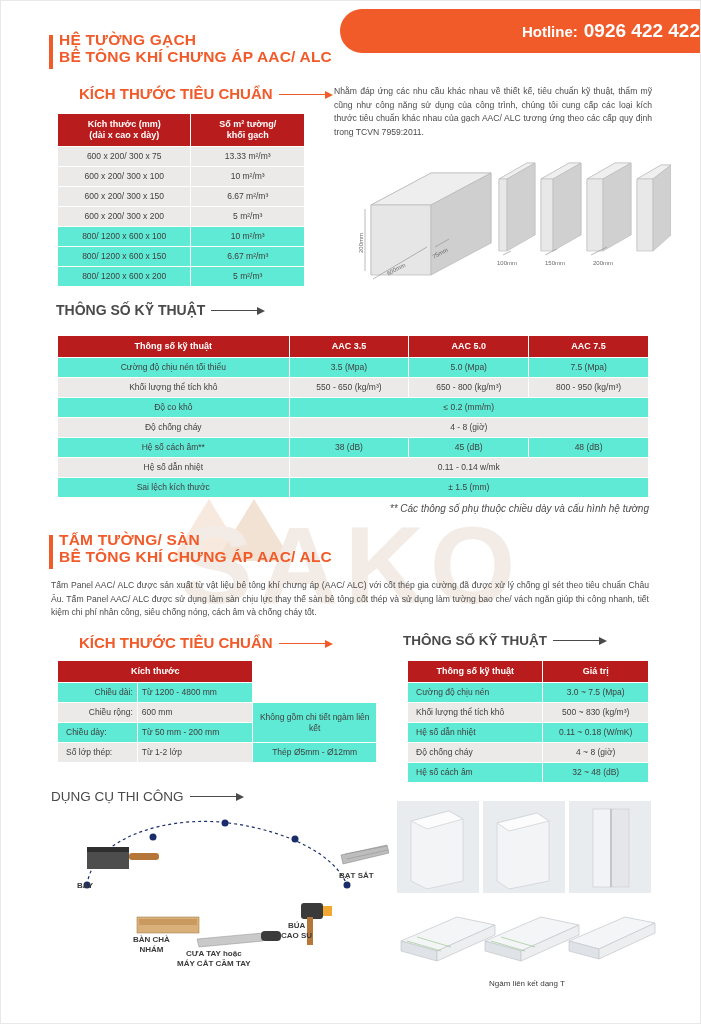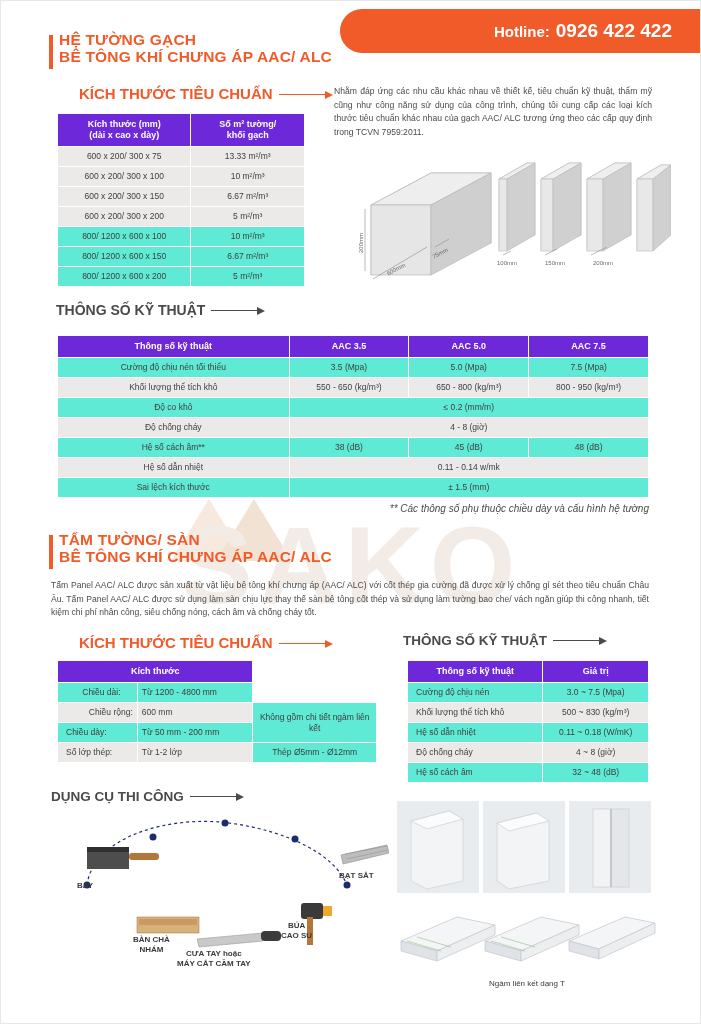--- a/index.html
+++ b/index.html
@@ -61,21 +61,20 @@
     position: absolute;
     right: 0; top: 8px;
     width: 360px;
     height: 44px;
     background: #f15a29;
     border-radius: 22px 0 0 22px;
     color: #fff;
     display: flex;
     align-items: center;
     justify-content: flex-end;
-    padding-right: 28px;
     font-size: 17px;
   }
   .hotline .lbl { font-weight: bold; font-size: 15px; }
   .hotline .num { font-weight: bold; font-size: 19px; margin-left: 6px; }
 
   
   .title-block { position: absolute; }
   .title-bar {
     position: absolute;
     left: 0; top: 4px;
@@ -121,21 +120,21 @@
     border-bottom: 4px solid transparent;
   }
   .subhead-dark { color: #4a4a4a; }
   .subhead-dark .sa:before { background:#4a4a4a; }
   .subhead-dark .sa:after { border-left-color:#4a4a4a; }
 
   
   table { border-collapse: collapse; }
   .tbl { font-size: 8.5px; }
   .tbl th {
-    background: #6d28d9;
+    background: #b91c1c;
     color: #fff;
     font-weight: bold;
     font-size: 9px;
     padding: 5px 4px;
     border: 1px solid #fff;
     text-align: center;
     line-height: 11px;
   }
   .tbl td {
     border: 1px solid #fff;
@@ -367,21 +366,21 @@
 
     <table class="tbl" style="position:absolute; left:56px; top:659px; width:320px;">
       <thead>
         <tr>
           <th colspan="2" style="width:196px;">Kích thước</th>
           <th style="width:124px; background:#fff; border-color:#fff;"></th>
         </tr>
       </thead>
       <tbody>
         <tr>
-          <td class="cell-peach" style="text-align:center; padding-left:12px; width:80px;">Chiều dài:</td>
+          <td class="cell-peach" style="text-align:right; padding-left:12px; width:80px;">Chiều dài:</td>
           <td class="cell-peach" style="text-align:left; width:116px;">Từ 1200 - 4800 mm</td>
           <td style="background:#fff; border-color:#fff;"></td>
         </tr>
         <tr>
           <td class="cell-grey" style="text-align:right; padding-left:8px;">Chiều rộng:</td>
           <td class="cell-grey" style="text-align:left;">600 mm</td>
           <td class="cell-peach" rowspan="2">Không gồm chi tiết ngàm liên kết</td>
         </tr>
         <tr>
           <td class="cell-peach" style="text-align:left; padding-left:8px;">Chiều dày:</td>
@@ -420,21 +419,21 @@
           <td class="cell-grey">4 ~ 8 (giờ)</td>
         </tr>
         <tr>
           <td class="cell-peach" style="text-align:left; padding-left:8px;">Hệ số cách âm</td>
           <td class="cell-peach">32 ~ 48 (dB)</td>
         </tr>
       </tbody>
     </table>
 
     <div style="position:absolute; left:50px; top:786px;" class="subhead-dark">
-      <span style="font-size:13.5px; font-weight:bold; color:#4a4a4a;">DỤNG CỤ THI CÔNG</span><span class="subhead-arrow sa"></span>
+      <span style="font-size:13.5px; font-weight:normal; color:#4a4a4a;">DỤNG CỤ THI CÔNG</span><span class="subhead-arrow sa"></span>
     </div>
 
     <div style="position:absolute; left:48px; top:806px; width:340px; height:170px;">
       <svg width="340" height="170" viewBox="0 0 340 170">
         <path d="M38,78 C44,30 120,8 180,16 C240,24 286,48 298,78" fill="none" stroke="#1b2c6b" stroke-width="1.2" stroke-dasharray="3,3"></path>
         <circle cx="38" cy="78" r="3.5" fill="#1b2c6b"></circle>
         <circle cx="104" cy="30" r="3.5" fill="#1b2c6b"></circle>
         <circle cx="176" cy="16" r="3.5" fill="#1b2c6b"></circle>
         <circle cx="246" cy="32" r="3.5" fill="#1b2c6b"></circle>
         <circle cx="298" cy="78" r="3.5" fill="#1b2c6b"></circle>

